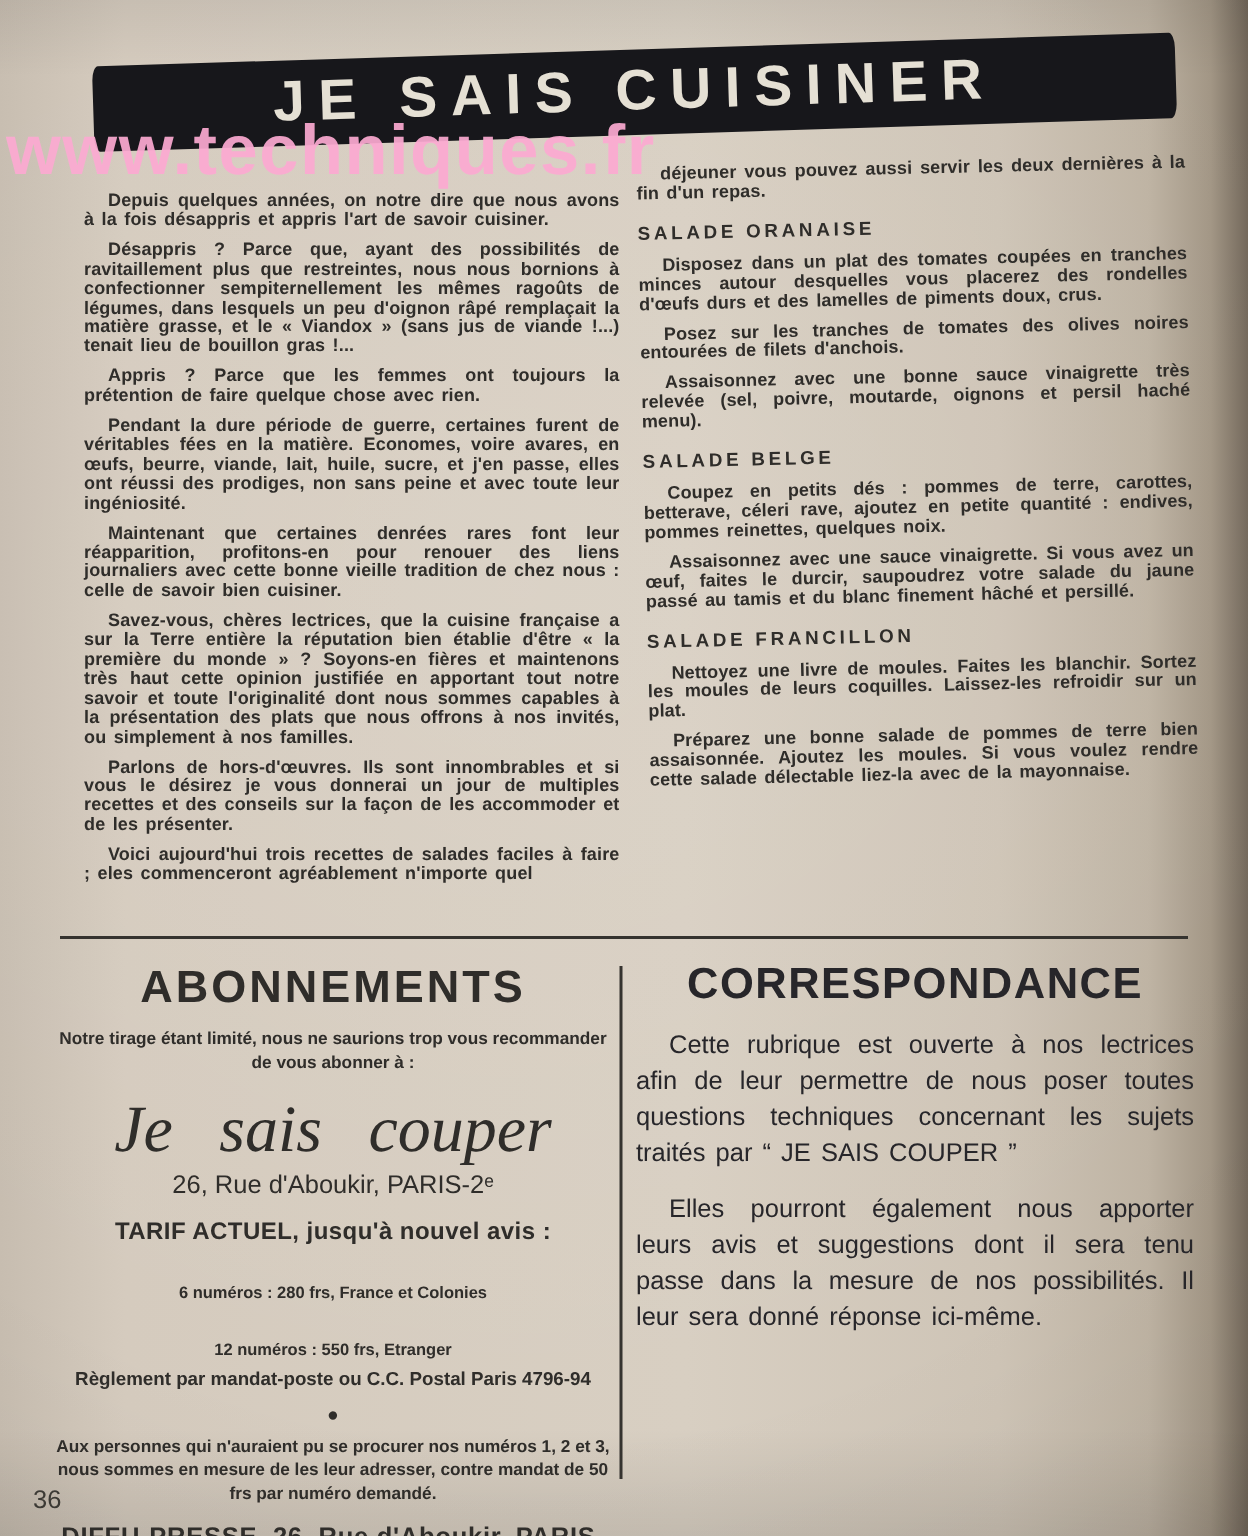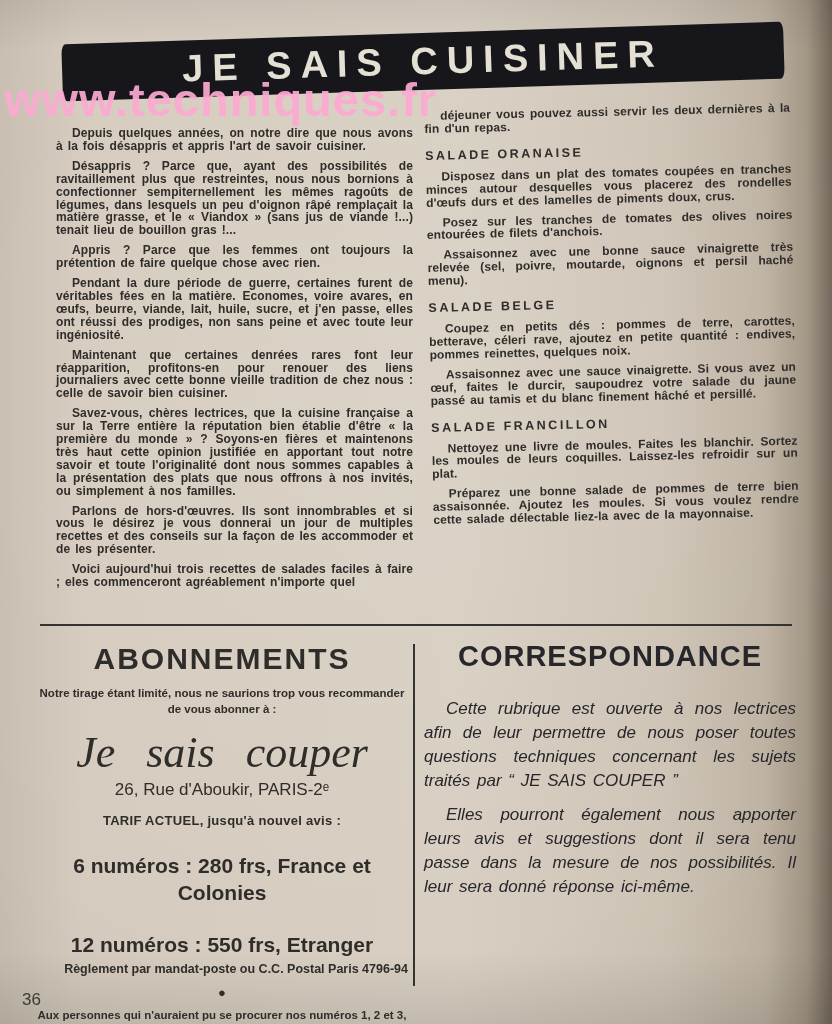--- a/index.html
+++ b/index.html
@@ -44,31 +44,31 @@
     color:#2f2d2a; margin:13px 0 8px 0;
   }
   .rule-h { position:absolute; left:40px; top:624px; width:752px; height:2px; background:#35332f; }
   .rule-v { position:absolute; left:413px; top:644px; width:2px; height:342px; background:#35332f; }
   .abo { position:absolute; left:36px; top:640px; width:372px; text-align:center; color:#2f2d2a; }
   .abo-title   { font-size:30px; font-weight:700; letter-spacing:2px; margin:2px 0 10px; }
   .abo-intro   { font-size:11.5px; font-weight:700; line-height:1.35; margin-bottom:10px; }
   .abo-mag     { font-family:"Liberation Serif", serif; font-style:italic; font-size:44px;
                  word-spacing:20px; margin:2px 0 2px; font-weight:400; }
   .abo-addr    { font-size:17px; font-weight:400; margin-bottom:13px; }
-  .abo-tarif-title { font-size:13px; font-weight:700; margin-bottom:3px; letter-spacing:0.3px; }
-  .abo-tarif   { font-size:21px; font-weight:700; line-height:1.3;margin-top:24px; }
-  .abo-payment { font-size:12.5px; font-weight:700; margin-top:4px;text-align:right; }
+  .abo-tarif-title { font-size:16px; font-weight:700; margin-bottom:3px; letter-spacing:0.3px; }
+  .abo-tarif   { font-size:11px; font-weight:700; line-height:1.3;margin-top:24px; }
+  .abo-payment { font-size:12.5px; font-weight:700; margin-top:4px; }
   .abo-bullet  { font-size:13px; margin:9px 0 8px; }
   .abo-note    { font-size:11.5px; font-weight:700; line-height:1.35; margin-bottom:11px; }
   .abo-dist    { font-size:17px; font-weight:700; letter-spacing:0.5px; }
   .cor { position:absolute; left:424px; top:640px; width:372px; color:#27262a; }
-  .cor-title { text-align:center; font-size:29px; font-weight:700; letter-spacing:1px; margin:0 0 24px; }
+  .cor-title { text-align:center; font-size:29px; font-weight:700; letter-spacing:1px; margin:0 0 0; }
   .cor p {
-    font-size:17px; line-height:1.42; text-indent:22px; margin:0 0 9px;
-    font-weight:400; text-align:justify; word-spacing:2px;font-style:italic;
+    font-size:17px; line-height:1.42; text-indent:22px; margin:12px 0 9px;
+    font-weight:400; text-align:justify; word-spacing:2px;
   }
   .pageno { position:absolute; left:22px; top:990px; font-size:17px; color:#3c3a35; }
 </style>
 </head>
 <body>
 
 <div class="page">
 
   <div class="banner">
     <span class="banner-title">JE SAIS CUISINER</span>

